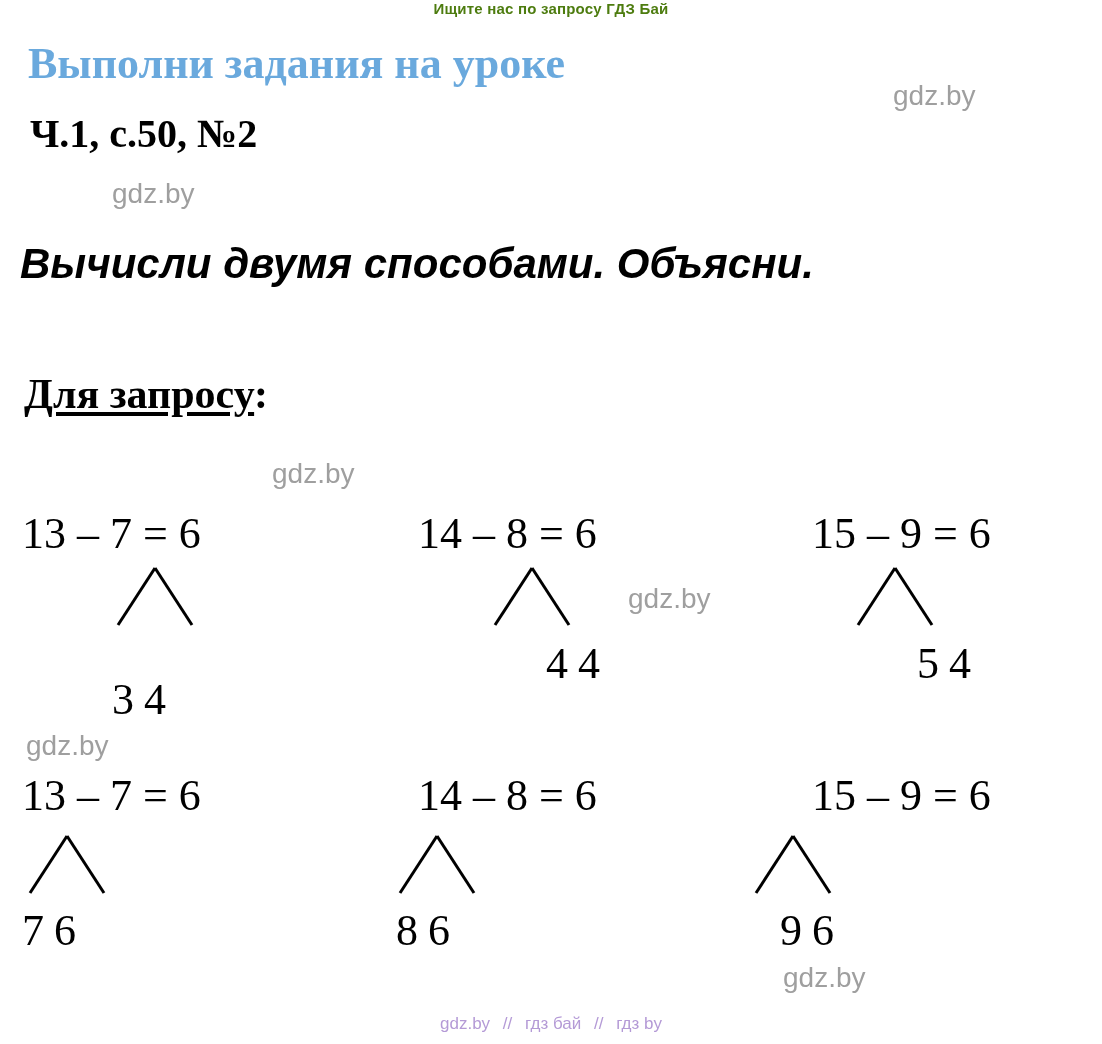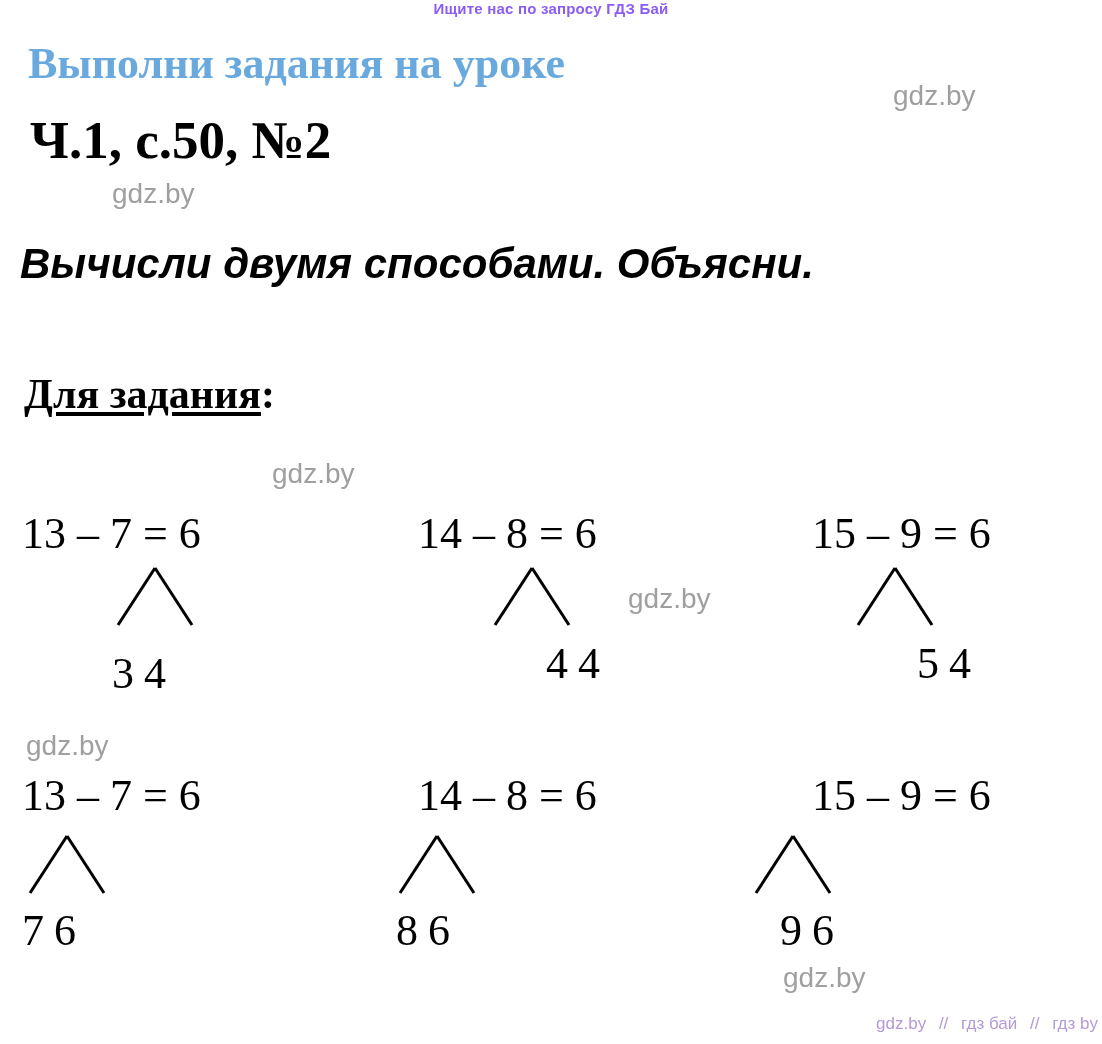--- a/index.html
+++ b/index.html
@@ -19,21 +19,21 @@
     width: 1102px;
     height: 1044px;
   }
   
   .top-promo {
     position: absolute;
     top: 0;
     left: 0;
     width: 1102px;
     text-align: center;
-    color: #8b5cf6;
+    color: #4d7c0f;
     font-family: "Liberation Sans", sans-serif;
     font-size: 15px;
     font-weight: bold;
     letter-spacing: 0.2px;
   }
   
   .title {
     position: absolute;
     left: 28px;
     top: 38px;
@@ -43,21 +43,21 @@
     font-size: 44px;
     white-space: nowrap;
   }
   .subtitle {
     position: absolute;
     left: 30px;
     top: 110px;
     color: #000000;
     font-family: "Liberation Serif", serif;
     font-weight: bold;
-    font-size: 53px;
+    font-size: 40px;
     white-space: nowrap;
   }
   .task-text {
     position: absolute;
     left: 20px;
     top: 240px;
     color: #000000;
     font-family: Liberation Sans, sans-serif;
     font-weight: bold;
     font-style: italic;
@@ -104,57 +104,57 @@
     letter-spacing: 10px;
   }
   .branch {
     position: absolute;
   }
   .footer {
     position: absolute;
     left: 0;
     bottom: 10px;
     width: 1102px;
-    text-align: right;
+    text-align: center;
     color: #b49ad6;
     font-family: "Liberation Sans", sans-serif;
     font-size: 17px;
     white-space: nowrap;
   }
   .footer span { margin: 0 4px; }
 </style>
 </head>
 <body>
 
 <div class="page">
 
   <div class="top-promo">Ищите нас по запросу ГДЗ Бай</div>
 
   <div class="title">Выполни задания на уроке</div>
   <div class="subtitle">Ч.1, с.50, №2</div>
 
   <div class="task-text">Вычисли двумя способами. Объясни.</div>
 
   <div class="section-label">
-    <span class="underlined">Для задания</span><span>:</span>
+    <span class="underlined">Для запросу</span><span>:</span>
   </div>
 
   <div class="wm" style="left:893px; top:80px;">gdz.by</div>
   <div class="wm" style="left:112px; top:178px;">gdz.by</div>
   <div class="wm" style="left:272px; top:458px;">gdz.by</div>
   <div class="wm" style="left:628px; top:583px;">gdz.by</div>
   <div class="wm" style="left:26px; top:730px;">gdz.by</div>
   <div class="wm" style="left:783px; top:962px;">gdz.by</div>
 
   <div class="eq" style="left:22px; top:508px;">13 – 7 = 6</div>
   <svg class="branch" style="left:110px; top:565px;" width="90" height="65" viewBox="0 0 90 65">
     <line x1="45" y1="3" x2="8" y2="60" stroke="#000" stroke-width="3"></line>
     <line x1="45" y1="3" x2="82" y2="60" stroke="#000" stroke-width="3"></line>
   </svg>
-  <div class="parts" style="left:112px; top:648px;">
+  <div class="parts" style="left:112px; top:674px;">
     <span>3</span><span>4</span>
   </div>
 
   <div class="eq" style="left:418px; top:508px;">14 – 8 = 6</div>
   <svg class="branch" style="left:487px; top:565px;" width="90" height="65" viewBox="0 0 90 65">
     <line x1="45" y1="3" x2="8" y2="60" stroke="#000" stroke-width="3"></line>
     <line x1="45" y1="3" x2="82" y2="60" stroke="#000" stroke-width="3"></line>
   </svg>
   <div class="parts" style="left:500px; top:638px;margin-left:46px;">
     <span>4</span><span>4</span>

